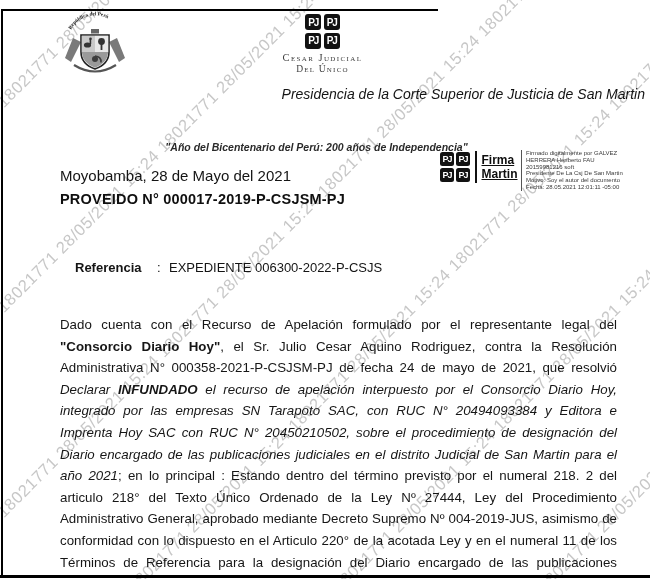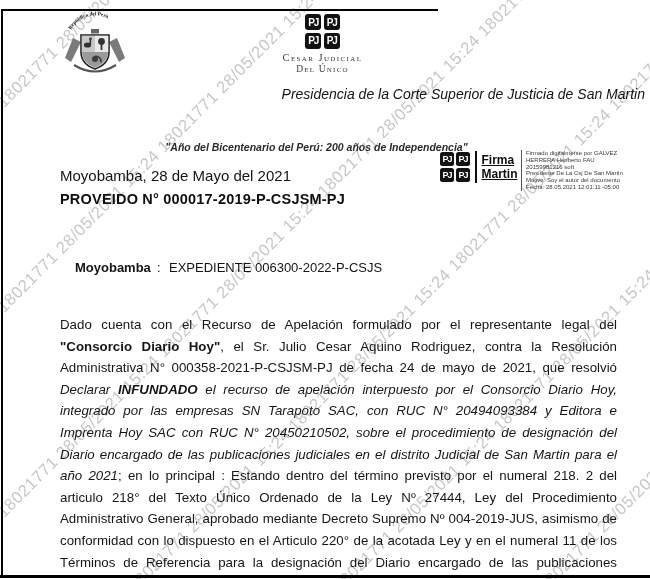--- a/index.html
+++ b/index.html
@@ -145,21 +145,21 @@
       <div>20159981216 soft</div>
       <div>Presidente De La Csj De San Martin</div>
       <div>Motivo: Soy el autor del documento</div>
       <div>Fecha: 28.05.2021 12:01:11 -05:00</div>
     </div>
 
     <div class="dateline">Moyobamba, 28 de Mayo del 2021</div>
     <div class="doc-number">PROVEIDO N° 000017-2019-P-CSJSM-PJ</div>
 
     <div class="reference">
-      <span class="ref-label">Moyobamba</span>
+      <span class="ref-label">Referencia</span>
       <span class="ref-colon">:</span>
       <span>
         <div>EXPEDIENTE 006300-2022-P-CSJS</div>
       </span>
     </div>
 
     <div class="body-text"><span style="font-weight: 400; font-style: normal;">Dado cuenta con el Recurso de Apelación formulado por el representante legal del </span><span style="font-weight: 700; font-style: normal;">"Consorcio Diario Hoy"</span><span style="font-weight: 400; font-style: normal;">, el Sr. Julio Cesar Aquino Rodriguez, contra la Resolución Administrativa N° 000358-2021-P-CSJSM-PJ de fecha 24 de mayo de 2021, que resolvió </span><span style="font-weight: 400; font-style: italic;">Declarar </span><span style="font-weight: 700; font-style: italic;">INFUNDADO</span><span style="font-weight: 400; font-style: italic;"> el recurso de apelación interpuesto por el Consorcio Diario Hoy, integrado por las empresas SN Tarapoto SAC, con RUC N° 20494093384 y Editora e Imprenta Hoy SAC con RUC N° 20450210502, sobre el procedimiento de designación del Diario encargado de las publicaciones judiciales en el distrito Judicial de San Martin para el año 2021</span><span style="font-weight: 400; font-style: normal;">; en lo principal : Estando dentro del término previsto por el numeral 218. 2 del articulo 218° del Texto Único Ordenado de la Ley Nº 27444, Ley del Procedimiento Administrativo General, aprobado mediante Decreto Supremo Nº 004-2019-JUS, asimismo de conformidad con lo dispuesto en el Articulo 220° de la acotada Ley y en el numeral 11 de los Términos de Referencia para la designación del Diario encargado de las publicaciones judiciales en el distrito judicial de San Martin: </span><span style="font-weight: 700; font-style: normal;">CONCEDASE</span><span style="font-weight: 400; font-style: normal;"> el Recurso de Apelación presentado y </span></div>
 
   </div>
 </div>

